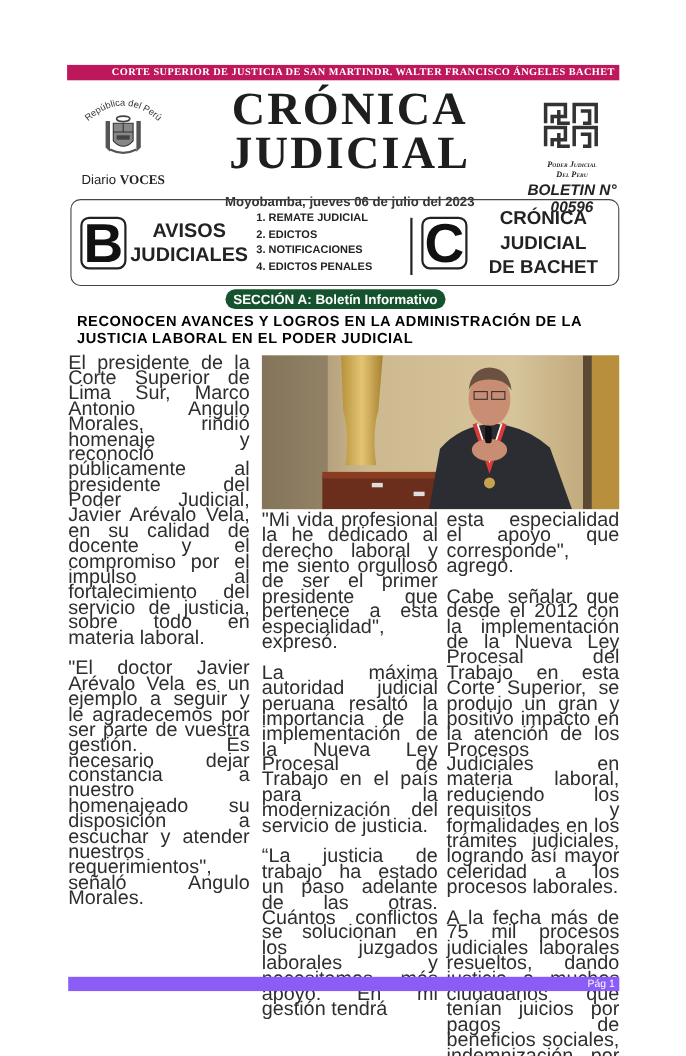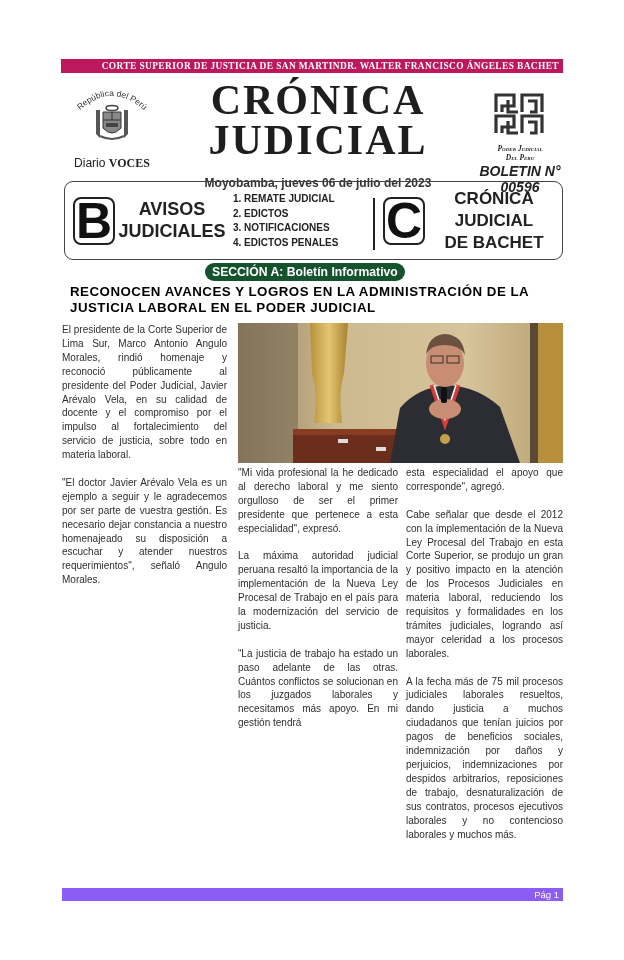--- a/index.html
+++ b/index.html
@@ -37,21 +37,21 @@
   .divider-v { position: absolute; left: 308px; top: 16px; width: 2px; height: 52px; background: #222; }
   .cronsalas { position: absolute; left: 366px; top: 6px; width: 126px; text-align: center; font-weight: bold; font-size: 17px; line-height: 22px; color: #222; }
 
   .pill { position: absolute; left: 205px; top: 263px; height: 18px; padding: 0 7px; background: #14532d; color: #fff; border-radius: 9px;
     font-weight: bold; font-size: 12.2px; line-height: 18px; }
 
   .headline { position: absolute; left: 70px; top: 284px; width: 500px; font-weight: bold; font-size: 13.3px; line-height: 16px; color: #000000; letter-spacing: 0.5px; }
 
   .photo { position: absolute; left: 238px; top: 323px; width: 325px; height: 140px; overflow: hidden; background: #c9b891; }
 
-  .col { position: absolute; font-size: 10px; line-height: 13.9px; color: #2e2e2e; text-align: justify; }
+  .col { position: absolute; font-size: 18px; line-height: 13.9px; color: #2e2e2e; text-align: justify; }
   .col p { margin-bottom: 13.9px; }
   .col p:last-child { margin-bottom: 0; }
   .col1 { left: 62px; top: 323px; width: 165px; }
   .col2 { left: 238px; top: 466px; width: 160px; }
   .col3 { left: 406px; top: 466px; width: 157px; }
 
   .bottombar { position: absolute; left: 62px; top: 888px; width: 501px; height: 13px; background: #8b5cf6; }
   .page { position: absolute; right: 4px; top: 0; color: #fff; font-size: 9.5px; line-height: 13px; }
 </style>
 </head>

